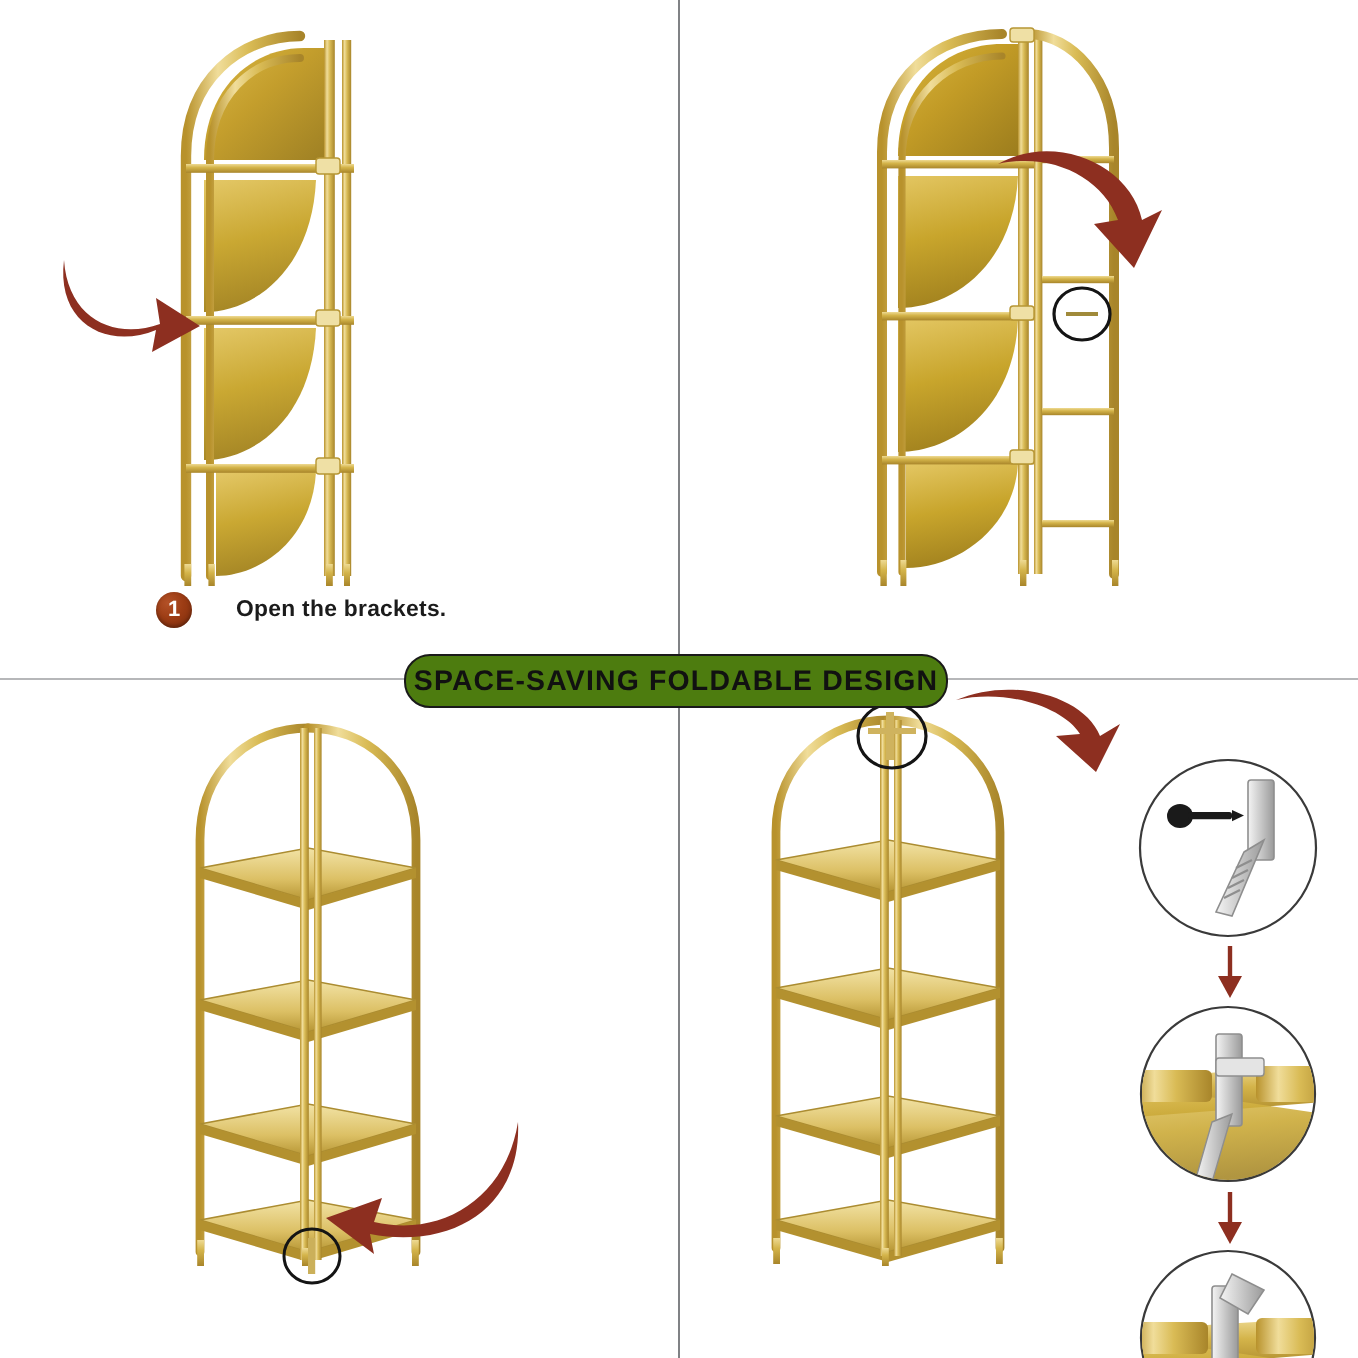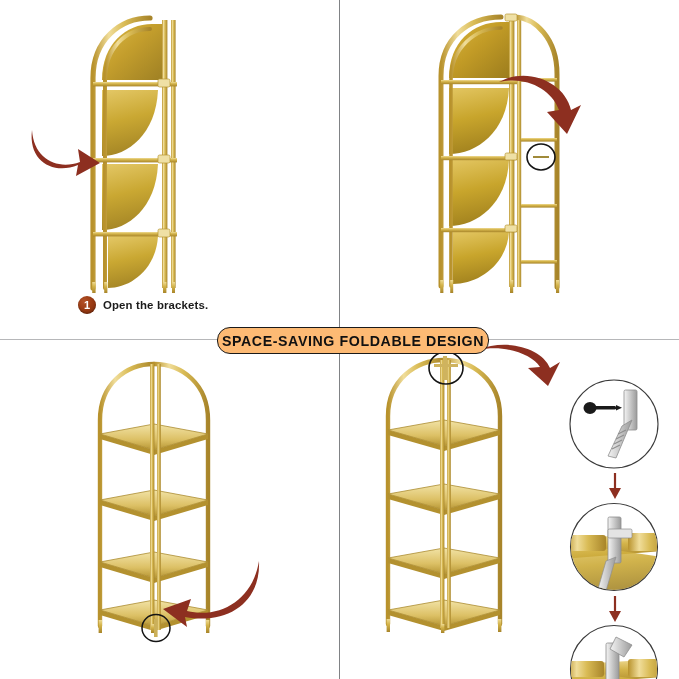--- a/index.html
+++ b/index.html
@@ -11,22 +11,22 @@
     position:relative;
   }
   #sheet{position:absolute;inset:0;background:#fff;}
 
   
   .v-divider{position:absolute;left:339px;top:0;width:1px;height:679px;background:#808285;}
   .h-divider{position:absolute;left:0;top:339px;width:679px;height:1px;background:#b6b7b9;}
 
   
   .banner{
-    position:absolute;left:217px;top:327px;width:270px;height:25px;
-    border:1.6px solid #1a1a1a;border-radius:13px;background:#fdba74;
+    position:absolute;left:202px;top:327px;width:270px;height:25px;
+    border:1.6px solid #1a1a1a;border-radius:13px;background:#4d7c0f;
     display:flex;align-items:center;justify-content:center;z-index:20;
   }
   .banner span{
     font-size:14.2px;font-weight:bold;letter-spacing:.6px;color:#111;
     font-family:"Liberation Sans", sans-serif;white-space:nowrap;
   }
 
   
   .quad{position:absolute;width:339px;height:339px;overflow:hidden;}
   #q1{left:0;top:0;}
@@ -37,21 +37,21 @@
   
   .caption{position:absolute;display:flex;align-items:center;gap:7px;}
   .badge{
     width:18px;height:18px;border-radius:50%;
     background:radial-gradient(circle at 33% 30%, #b35127 0%, #9c3c14 45%, #7d2c0c 100%);
     color:#fff;font-size:11px;font-weight:bold;
     display:flex;align-items:center;justify-content:center;
     box-shadow:inset 0 -1px 2px rgba(0,0,0,.35);
     flex:0 0 auto;
   }
-  .cap-text{font-size:11.4px;font-weight:bold;color:#1b1b1b;letter-spacing:.15px;white-space:nowrap;}
+  .cap-text{font-size:11.4px;font-weight:bold;color:#1b1b1b;letter-spacing:.15px;white-space:nowrap;margin-left:15px;}
 
   #cap1{left:78px;top:296px;}
 
   svg{display:block;}
   .fig{position:absolute;}
 </style>
 </head>
 <body>
 
 <div id="sheet">

